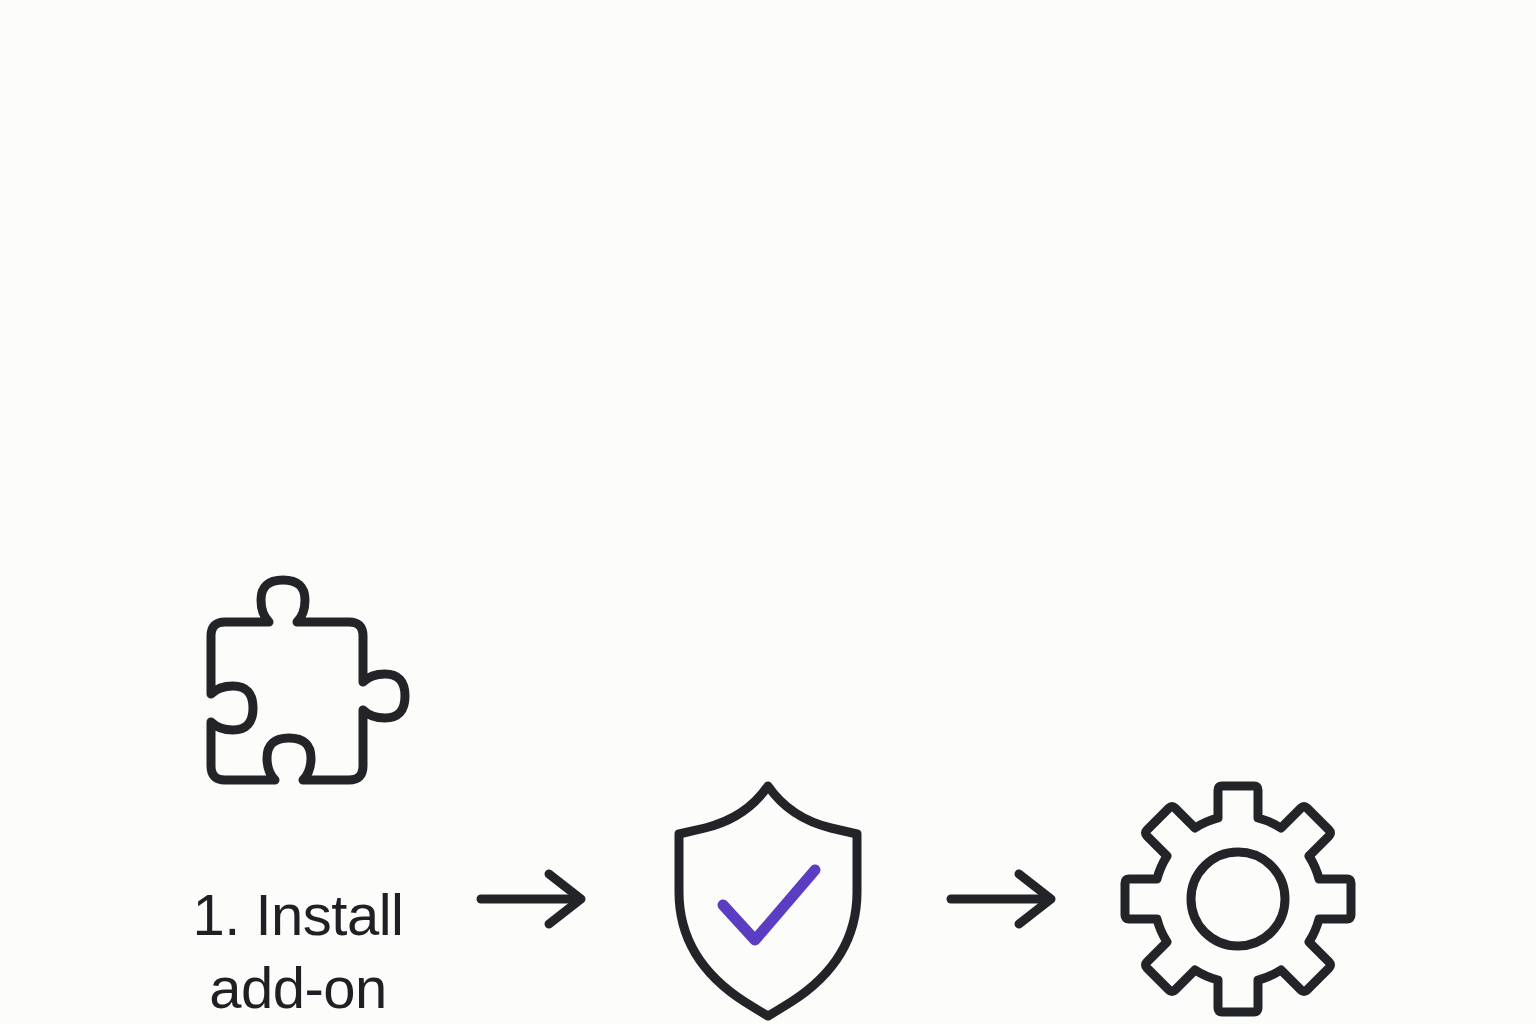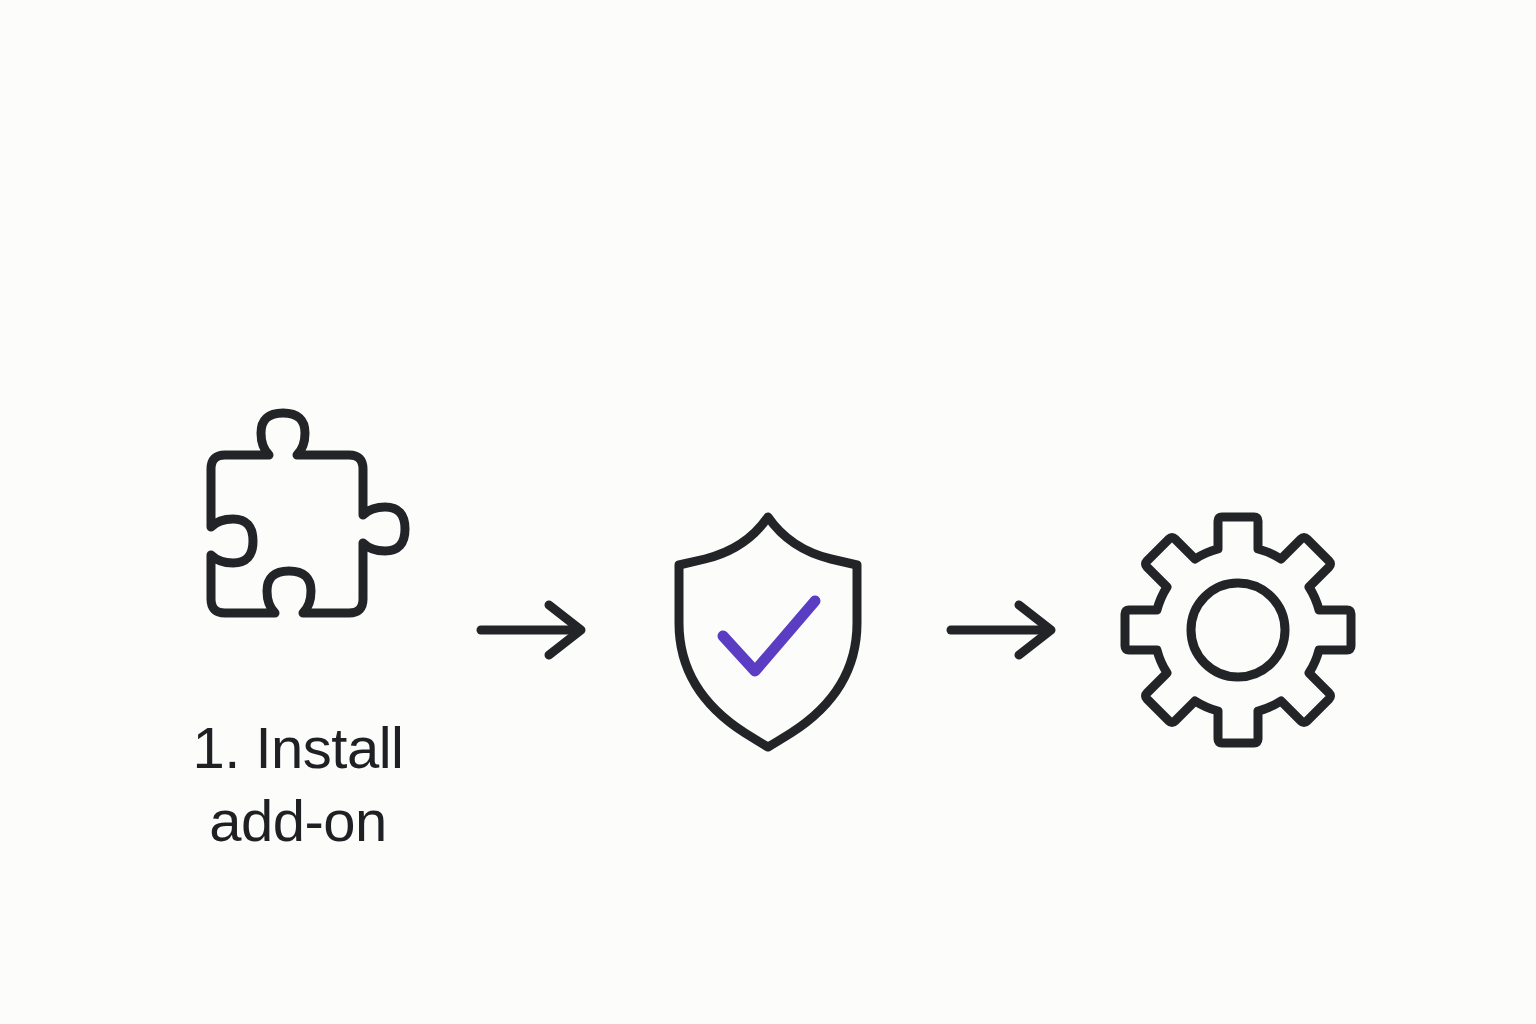--- a/index.html
+++ b/index.html
@@ -22,21 +22,21 @@
   }
 
   .flow {
     position: absolute;
     left: 0;
     top: 0;
     width: 1536px;
     height: 1024px;
     display: flex;
     flex-direction: row;
-    align-items: center;
+    align-items: flex-end;
     justify-content: center;
   }
 
   .step {
     width: 330px;
     display: flex;
     flex-direction: column;
     align-items: center;
     padding-top: 236px;
   }

